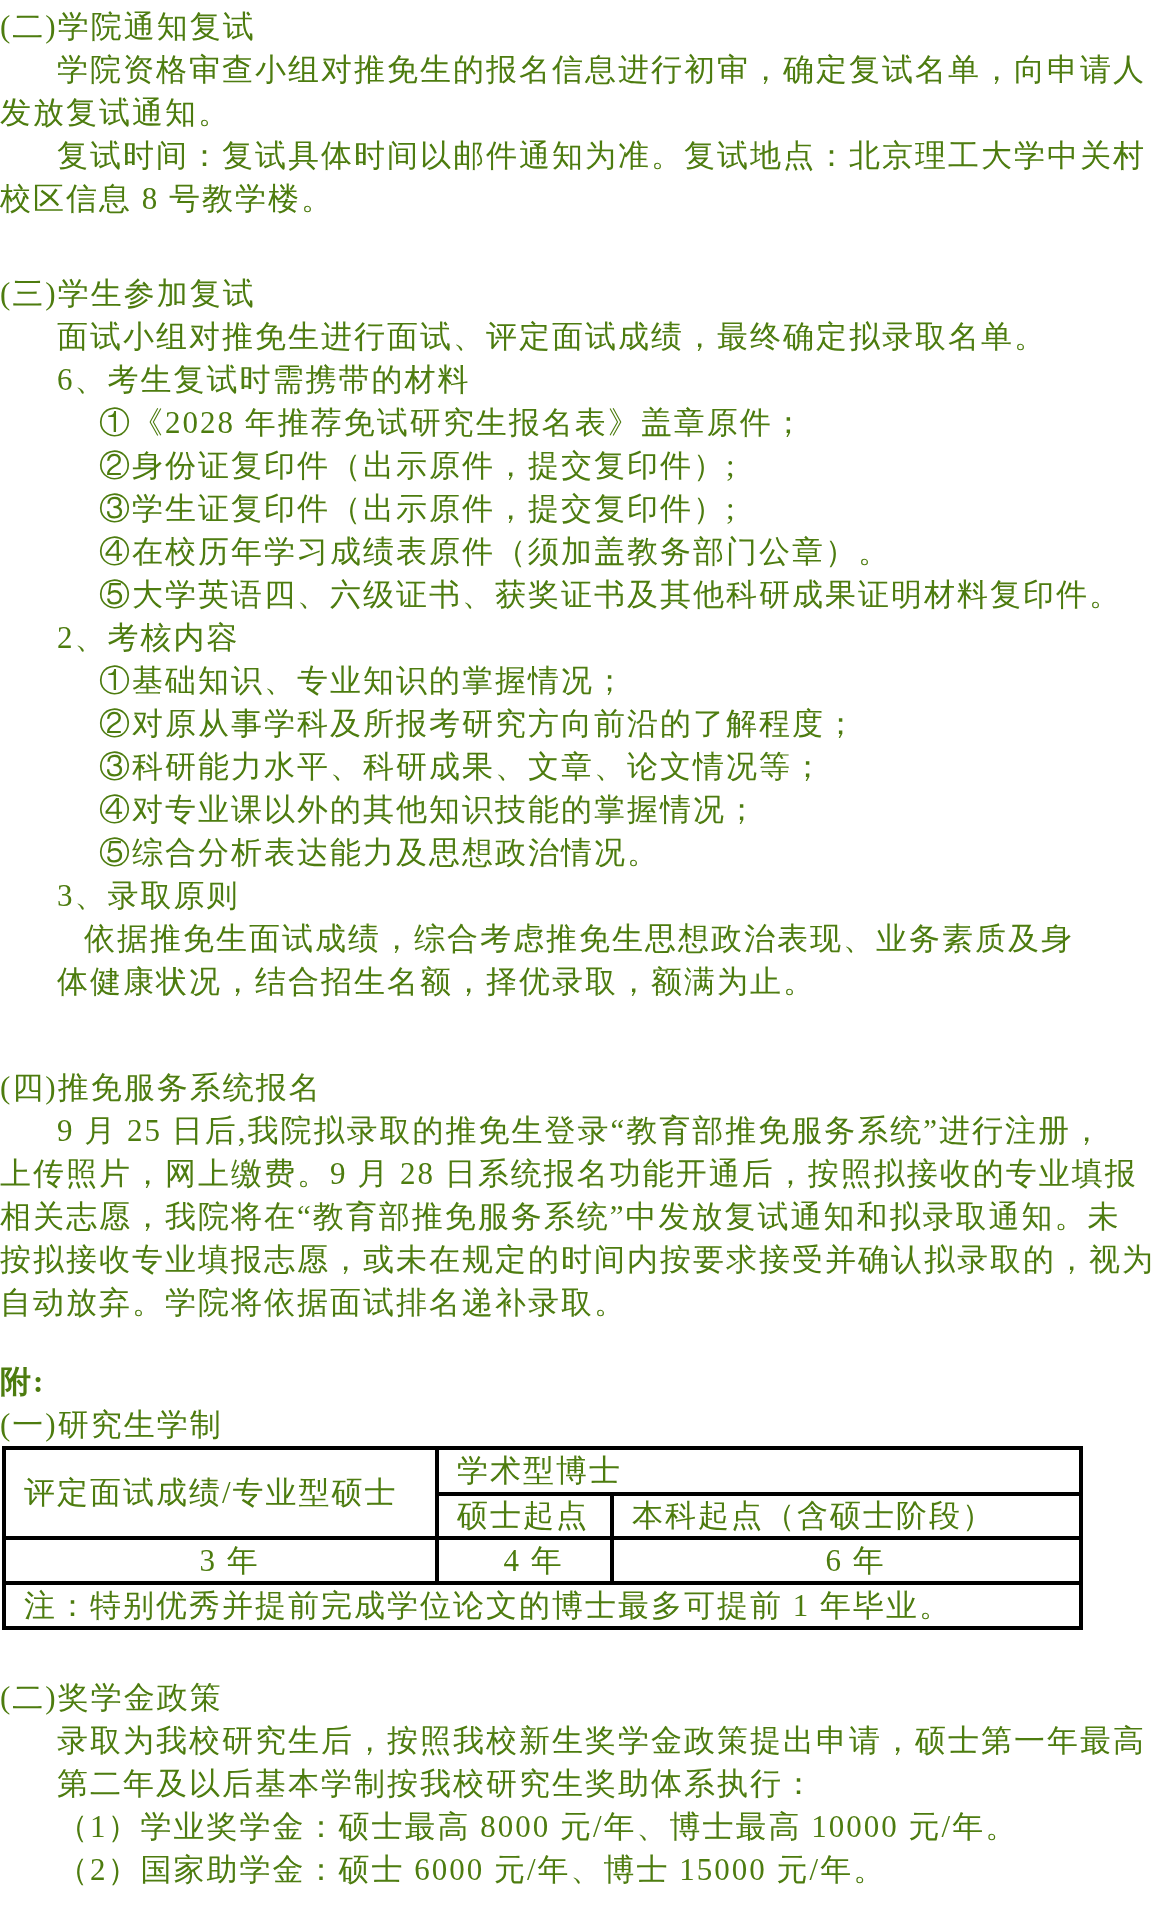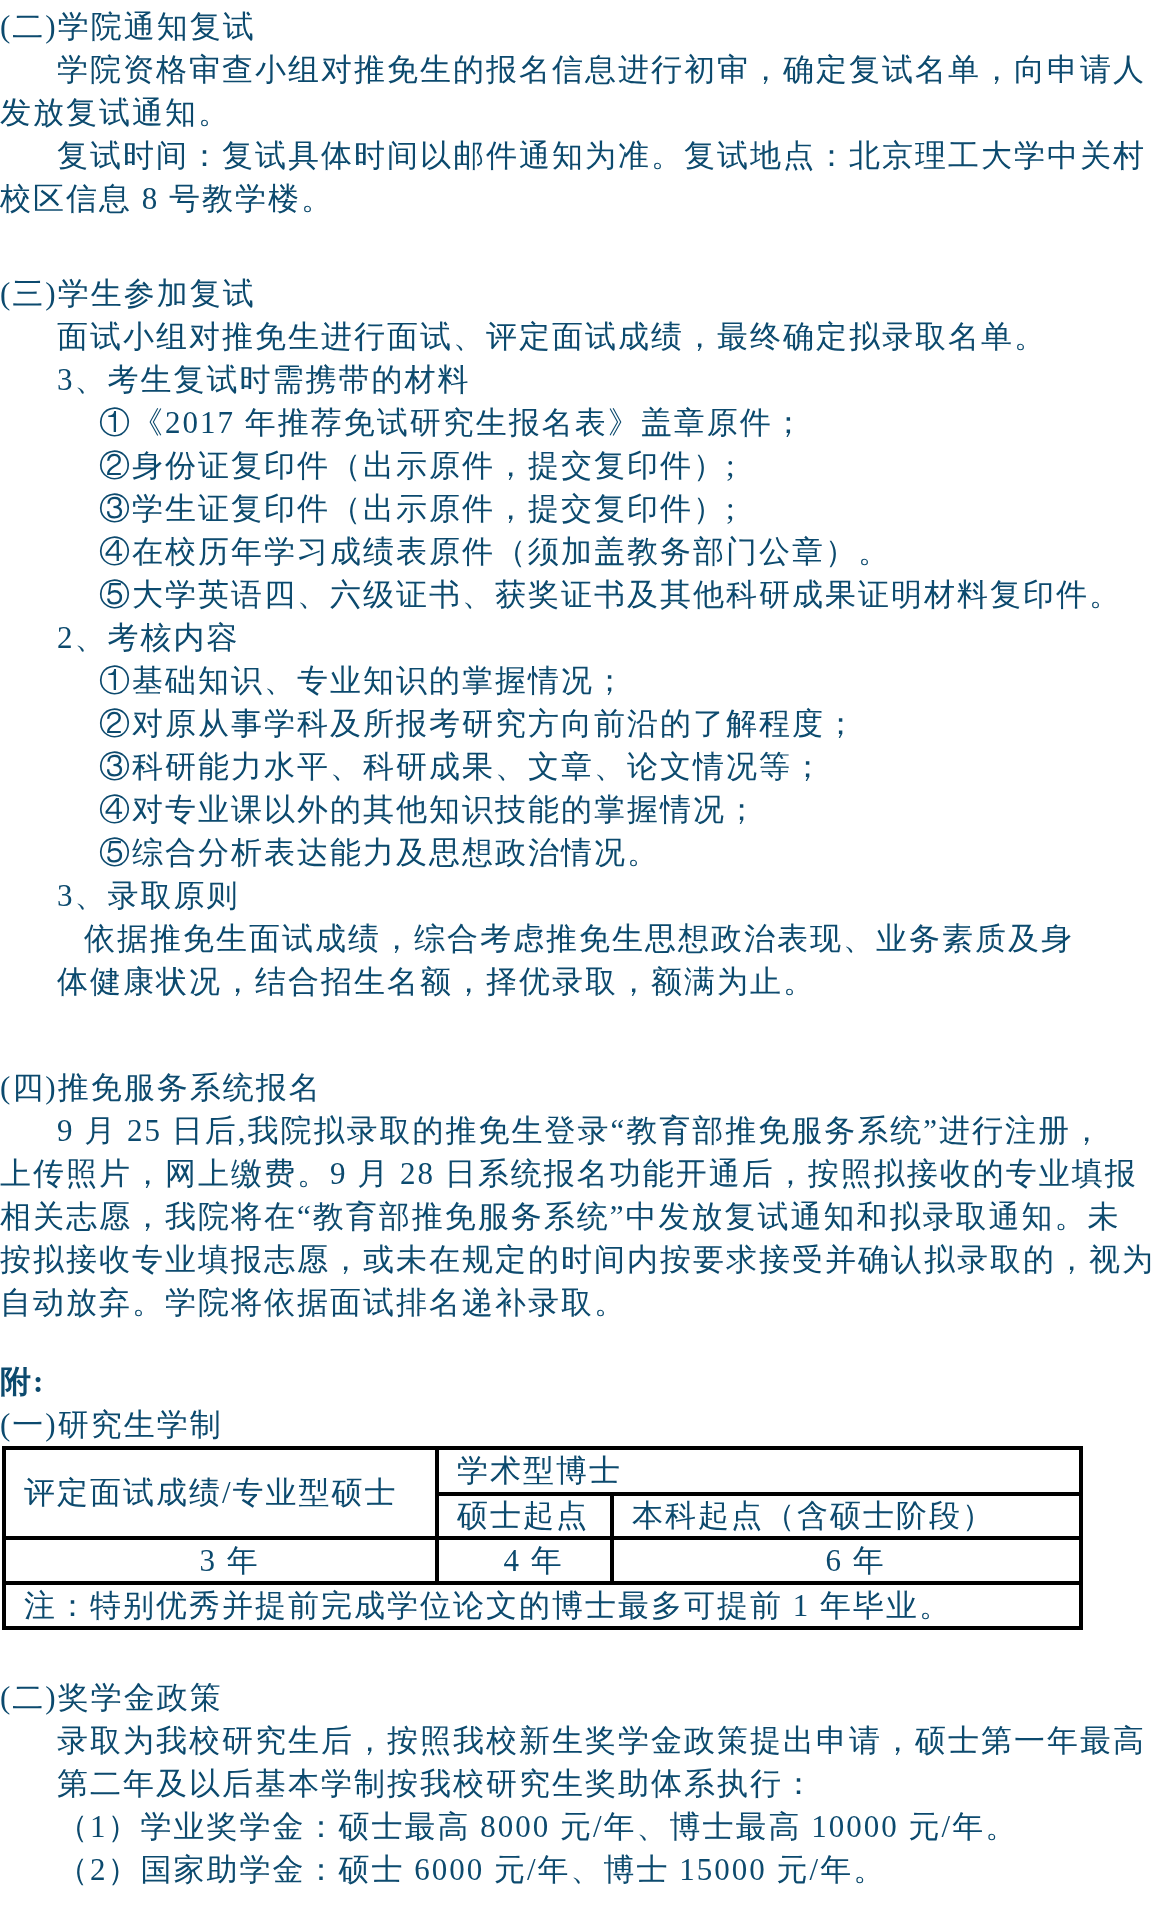--- a/index.html
+++ b/index.html
@@ -5,21 +5,21 @@
   html, body {
     margin: 0;
     padding: 0;
     background: #ffffff;
   }
   .page {
     position: relative;
     width: 1159px;
     height: 1914px;
     background: #ffffff;
-    color: #0c4a6e;
+    color: #4d7c0f;
     font-family: "Liberation Serif", "DejaVu Serif", serif;
     box-sizing: border-box;
     padding-top: 5px;
     overflow: hidden;
   }
   .line {
     font-size: 31px;
     line-height: 43px;
     letter-spacing: 2px;
     white-space: nowrap;
@@ -63,22 +63,22 @@
 <div class="page">
 
   <div class="line">(二)学院通知复试</div>
   <div class="line i2">学院资格审查小组对推免生的报名信息进行初审，确定复试名单，向申请人</div>
   <div class="line">发放复试通知。</div>
   <div class="line i2">复试时间：复试具体时间以邮件通知为准。复试地点：北京理工大学中关村</div>
   <div class="line">校区信息 8 号教学楼。</div>
 
   <div class="line gap-s3">(三)学生参加复试</div>
   <div class="line i2">面试小组对推免生进行面试、评定面试成绩，最终确定拟录取名单。</div>
-  <div class="line i2">3、考生复试时需携带的材料</div>
-  <div class="line i3">①《2017 年推荐免试研究生报名表》盖章原件；</div>
+  <div class="line i2">6、考生复试时需携带的材料</div>
+  <div class="line i3">①《2028 年推荐免试研究生报名表》盖章原件；</div>
   <div class="line i3">②身份证复印件（出示原件，提交复印件）;</div>
   <div class="line i3">③学生证复印件（出示原件，提交复印件）;</div>
   <div class="line i3">④在校历年学习成绩表原件（须加盖教务部门公章）。</div>
   <div class="line i3">⑤大学英语四、六级证书、获奖证书及其他科研成果证明材料复印件。</div>
   <div class="line i2">2、考核内容</div>
   <div class="line i3">①基础知识、专业知识的掌握情况；</div>
   <div class="line i3">②对原从事学科及所报考研究方向前沿的了解程度；</div>
   <div class="line i3">③科研能力水平、科研成果、文章、论文情况等；</div>
   <div class="line i3">④对专业课以外的其他知识技能的掌握情况；</div>
   <div class="line i3">⑤综合分析表达能力及思想政治情况。</div>

